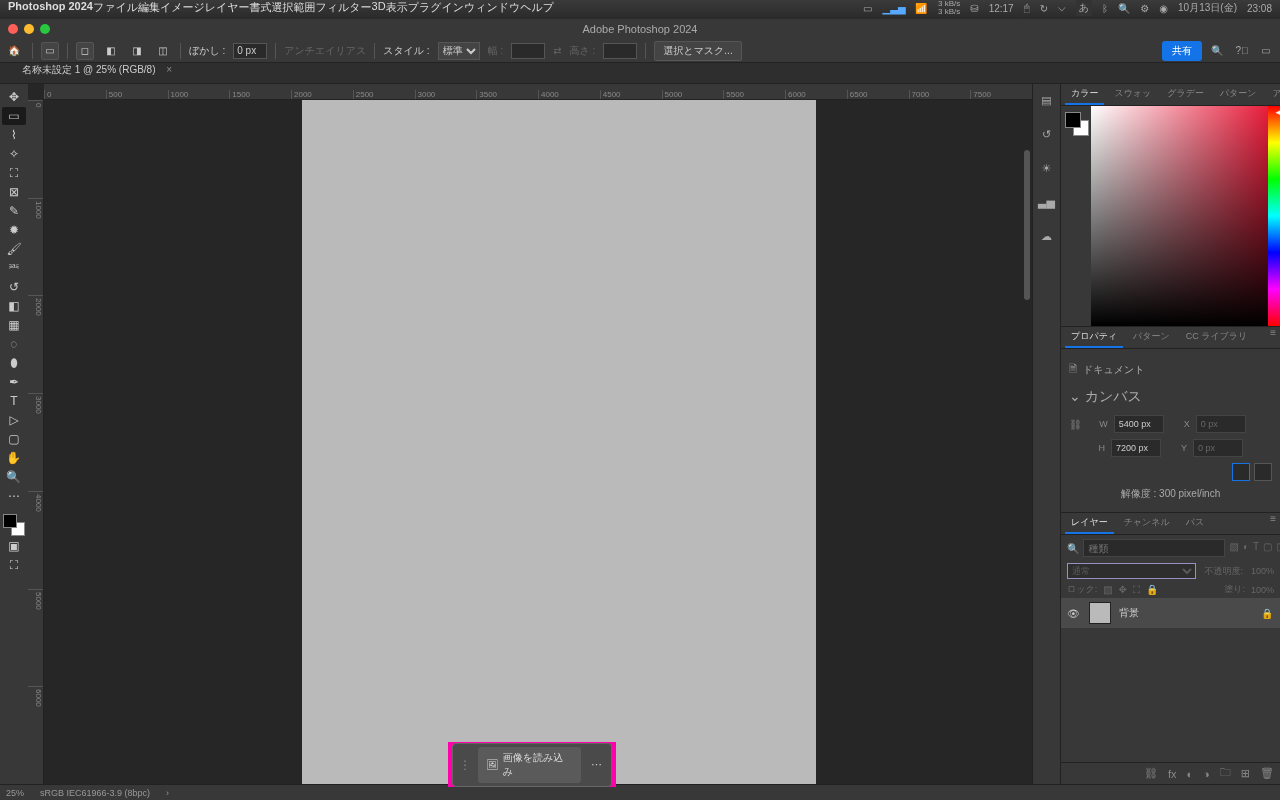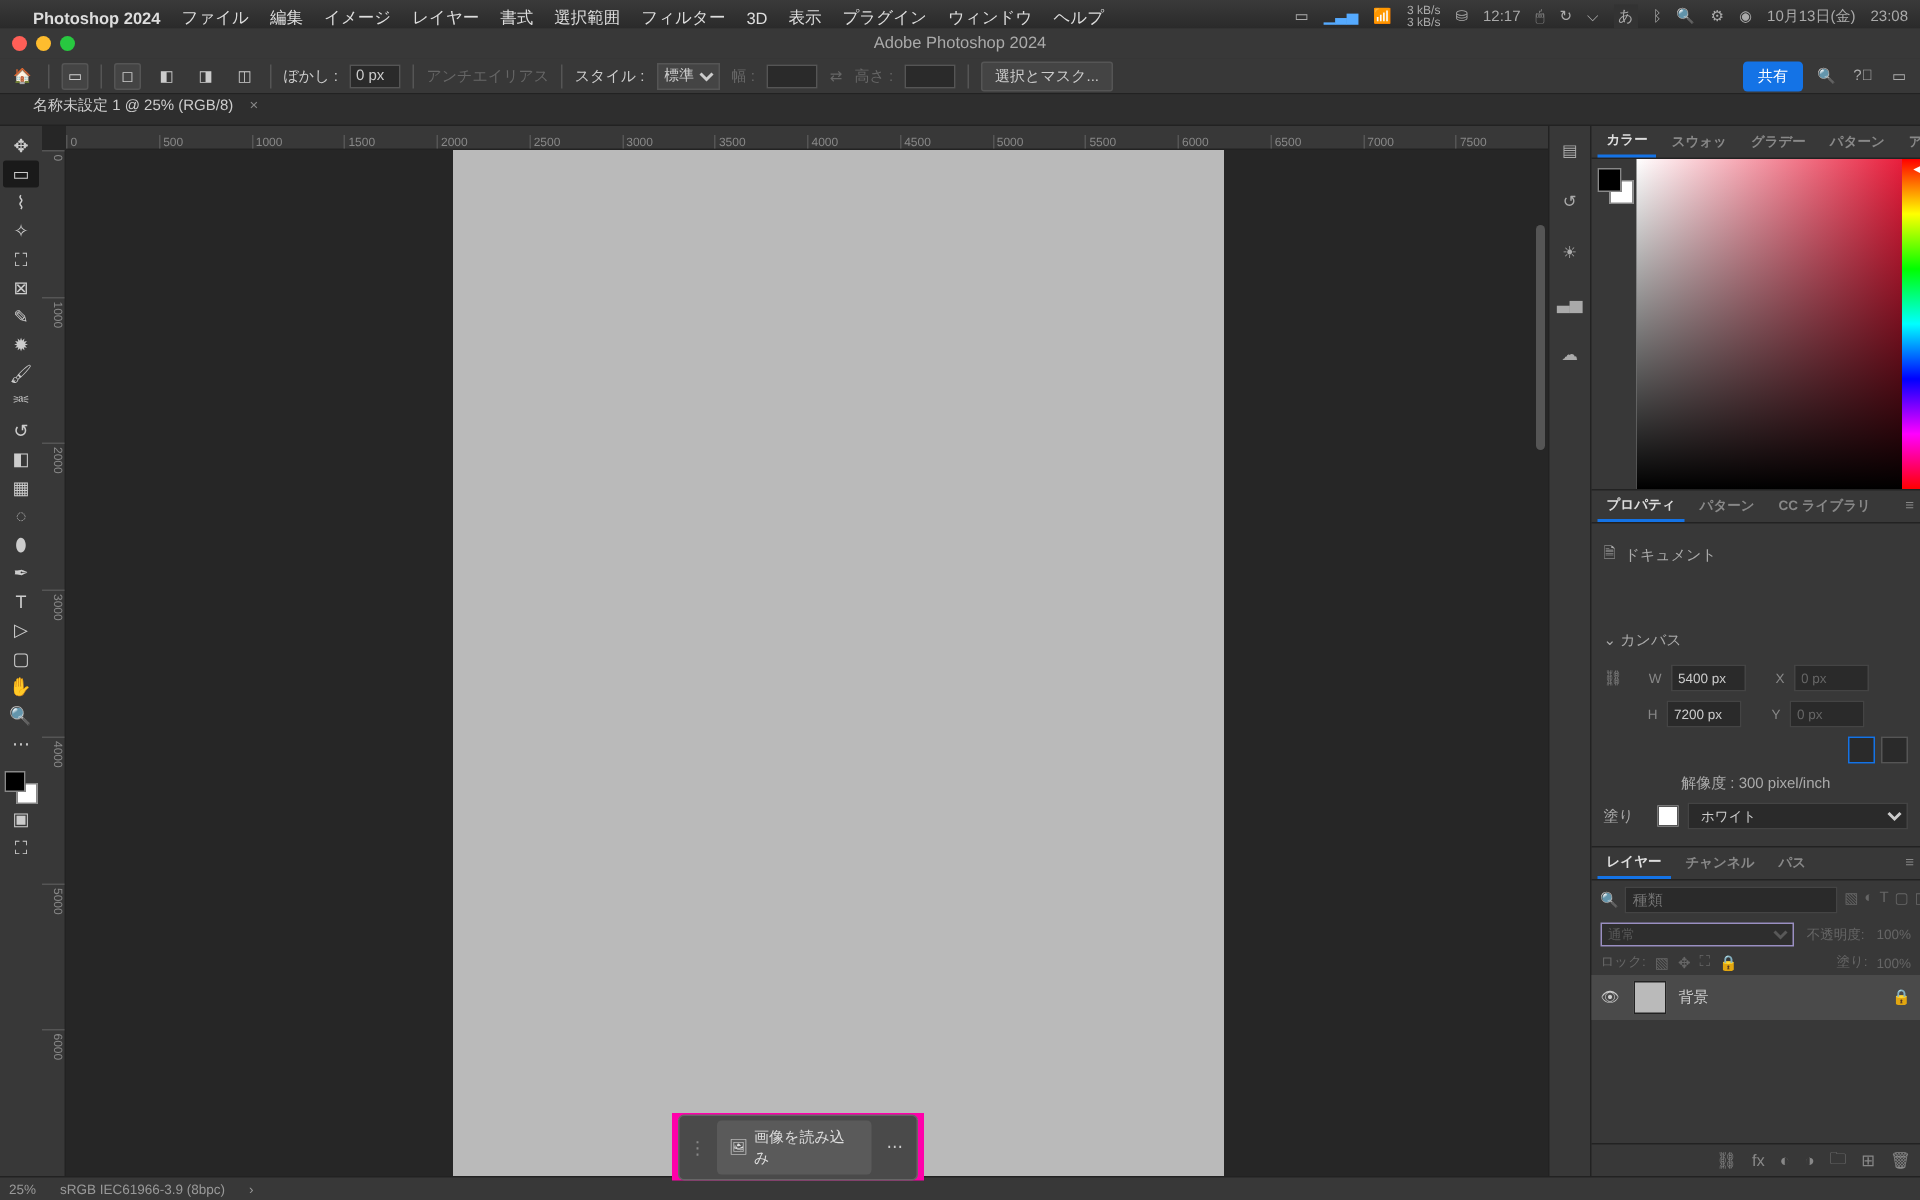--- a/index.html
+++ b/index.html
@@ -1,17 +1,17 @@
 <!DOCTYPE html>
 <html><head>
 <meta charset="utf-8">
 <style>
 * { margin: 0; padding: 0; box-sizing: border-box; font-family: -apple-system, "Hiragino Kaku Gothic Pro", sans-serif; }
 body { background: #323232; color: #ccc; font-size: 11px; overflow: hidden; width: 1280px; height: 800px; position: relative; }
-.menubar { height: 19px; background: linear-gradient(#3a3a3a,#2a2a2a); display: flex; align-items: flex-end; color: #ddd; font-size: 11px; padding: 0 8px; gap: 14px; }
+.menubar { height: 19px; background: linear-gradient(#3a3a3a,#2a2a2a); display: flex; align-items: flex-start; color: #ddd; font-size: 11px; padding: 0 8px; }
 .menubar .app { font-weight: 600; }
 .menubar .spacer { flex: 1; }
 .menubar .status { display: flex; gap: 10px; font-size: 10px; color: #aaa; align-items: center; }
 .menubar .status small { font-size: 8px; line-height: 8px; display: block; }
 .titlebar { height: 20px; background: #383838; display: flex; align-items: center; justify-content: center; font-size: 11px; color: #aaa; position: relative; }
 .traffic { position: absolute; left: 8px; top: 5px; display: flex; gap: 6px; }
 .traffic span { width: 10px; height: 10px; border-radius: 50%; }
 .tl-r { background: #ff5f57; } .tl-y { background: #febc2e; } .tl-g { background: #28c840; }
 .optbar { height: 24px; background: #383838; border-bottom: 1px solid #222; display: flex; align-items: center; padding: 0 6px; gap: 8px; font-size: 10px; }
 .optbar .icon-btn { width: 18px; height: 18px; display: flex; align-items: center; justify-content: center; border: 1px solid #555; background: #444; border-radius: 2px; cursor: pointer; color: #ccc; font-size: 10px; }
@@ -35,35 +35,35 @@
 .ruler-h { position: absolute; top: 0; left: 16px; right: 0; height: 16px; background: #383838; border-bottom: 1px solid #222; font-size: 8px; color: #888; display:flex; align-items:flex-end; }
 .ruler-h span { flex:1; border-left:1px solid #555; padding-left:2px; }
 .ruler-v { position: absolute; top: 16px; left: 0; width: 16px; bottom: 0; background: #383838; border-right: 1px solid #222; font-size:8px; color:#888; display:flex; flex-direction:column; }
 .ruler-v span { flex:1; border-top:1px solid #555; padding-top:2px; writing-mode:vertical-rl; }
 .canvas { position: absolute; left: 274px; top: 16px; width: 514px; height: 684px; background: #bababa; }
 .scroll-v { position:absolute; right:2px; top:16px; width:6px; bottom:20px; }
 .scroll-thumb { background:#555; width:6px; height:150px; border-radius:3px; margin-top:50px; }
 .collapsed-panels { width: 28px; background: #383838; border-left: 1px solid #222; display: flex; flex-direction: column; align-items: center; padding-top: 8px; gap: 18px; }
 .collapsed-panels .ic { width: 16px; height: 16px; color: #aaa; cursor: pointer; display:flex; align-items:center; justify-content:center; }
 .right-panels { width: 220px; background: #383838; border-left: 1px solid #222; display: flex; flex-direction: column; font-size: 10px; }
-.panel-tabs { display: flex; height: 22px; border-bottom: 1px solid #222; align-items: center; padding: 0 4px; gap: 4px; font-weight: bold; }
+.panel-tabs { display: flex; height: 22px; border-bottom: 1px solid #222; align-items: flex-start; padding: 0 4px; gap: 4px; }
 .panel-tabs .tab { padding: 3px 6px; color: #888; cursor: pointer; font-size:9px; white-space:nowrap; }
 .panel-tabs .tab.active { color: #ddd; border-bottom: 2px solid #1473e6; }
 .panel-tabs .menu { margin-left: auto; color: #888; cursor: pointer; }
 .color-panel { height: 220px; display: flex; }
 .color-swatches { width: 30px; padding: 6px; position:relative; }
 .color-swatches .fg { width:16px; height:16px; background:#000; border:1px solid #888; position:absolute; top:6px; left:4px; }
 .color-swatches .bg { width:16px; height:16px; background:#fff; border:1px solid #888; position:absolute; top:14px; left:12px; }
 .color-picker { flex: 1; background: linear-gradient(to bottom, transparent, #000), linear-gradient(to right, #fff, #e91e3c); position:relative; }
 .hue-strip { width: 12px; background: linear-gradient(#f00,#ff0,#0f0,#0ff,#00f,#f0f,#f00); position:relative; }
 .hue-strip::before { content:"◄"; color:#fff; font-size:8px; position:absolute; right:-2px; top:2px; }
 .props-panel { border-top: 1px solid #222; }
 .props-body { padding: 8px; color: #aaa; }
 .props-body .hdr { display:flex; align-items:center; gap:6px; padding:4px 0; }
-.props-body .section-title { padding: 6px 0; font-size: 10px; margin-top: 32px; }
+.props-body .section-title { padding: 6px 0; font-size: 14px; }
 .props-row { display: flex; align-items: center; gap: 6px; padding: 3px 0; }
 .props-row .lbl { width: 20px; text-align: right; color: #888; font-size:9px; }
 .props-row input, .props-row select { background: #2a2a2a; border: 1px solid #444; color: #ccc; height: 18px; font-size: 9px; padding: 0 4px; }
 .props-row input { width: 50px; }
 .props-row select { flex: 1; }
 .orient-btns { display:flex; gap:4px; margin-left:auto; }
 .orient-btn { width:18px; height:18px; border:1px solid #555; background:#2a2a2a; cursor:pointer; }
 .orient-btn.active { border-color:#1473e6; }
 .layers-panel { border-top: 1px solid #222; flex: 1; display: flex; flex-direction: column; }
 .layers-search { padding: 4px 6px; display:flex; gap:4px; align-items:center; }
@@ -293,25 +293,20 @@
         </div>
         <div class="props-row" style="justify-content:center;gap:6px">
           <div class="orient-btns">
             <div class="orient-btn active"></div>
             <div class="orient-btn"></div>
           </div>
         </div>
         <div class="props-row" style="justify-content:center">
             <span>解像度 : 300 pixel/inch</span>
           </div>
-        <div class="props-row">
-          <span style="width:30px">塗り</span>
-          <span style="width:14px;height:14px;background:#fff;border:1px solid #555"></span>
-          <select><option>ホワイト</option></select>
-        </div>
       </div>
     </div>
 
     <div class="layers-panel">
       <div class="panel-tabs">
         <span class="tab active">レイヤー</span>
         <span class="tab">チャンネル</span>
         <span class="tab">パス</span>
         <span class="menu">≡</span>
       </div>

